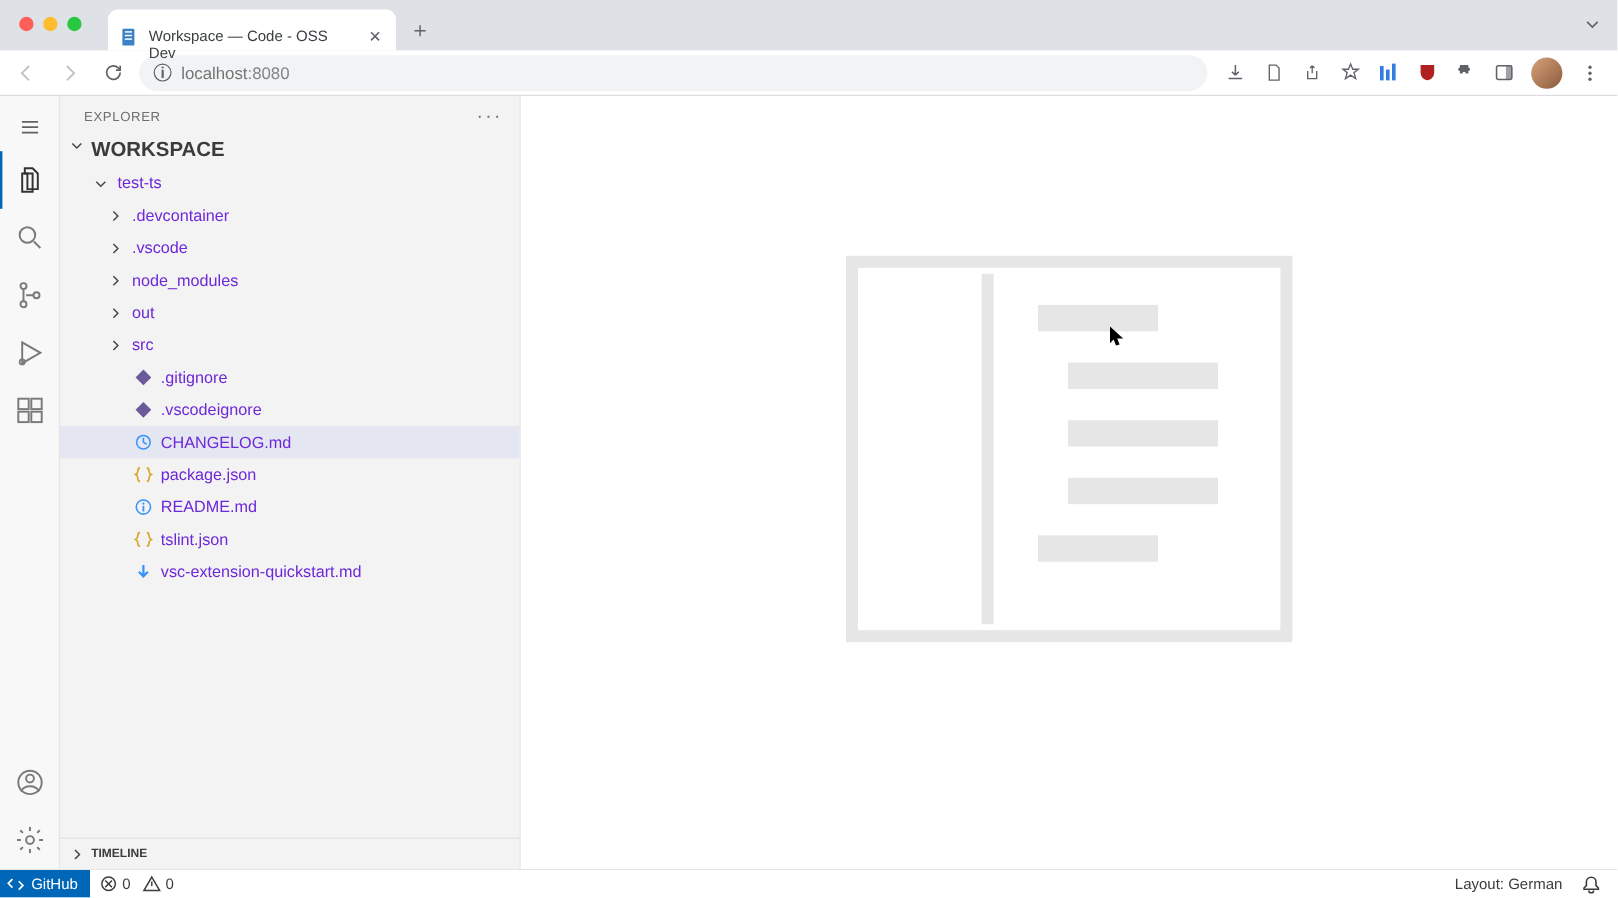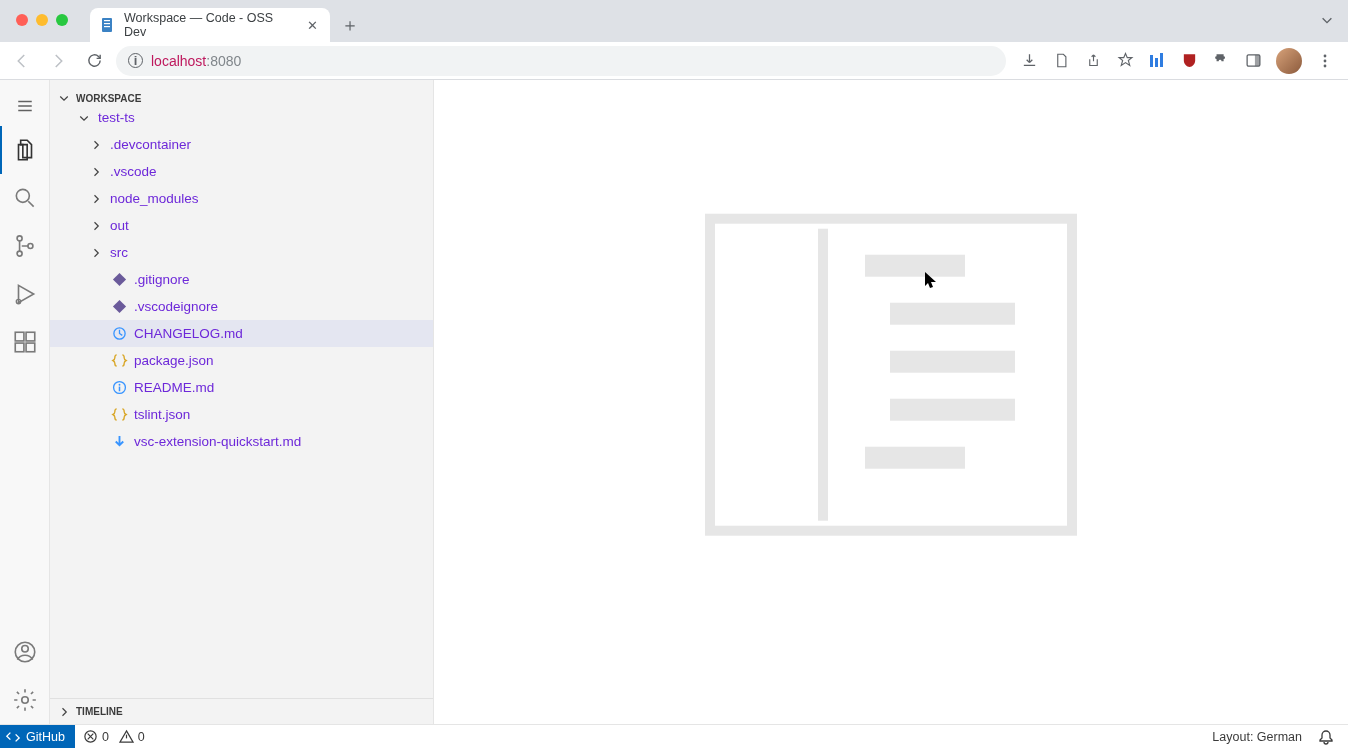--- a/index.html
+++ b/index.html
@@ -4,46 +4,46 @@
 <style>
   * { box-sizing: border-box; margin: 0; padding: 0; }
   html, body { width: 1348px; height: 748px; overflow: hidden; font-family: -apple-system, BlinkMacSystemFont, "Segoe UI", sans-serif; background:#fff;}
   
   .browser { display:flex; flex-direction:column; width:100%; height:100%; }
   .tab-strip { height:42px; background:#dee1e6; display:flex; align-items:flex-end; padding-left:12px; position:relative;}
   .traffic { position:absolute; left:16px; top:14px; display:flex; gap:8px;}
   .traffic span{ width:12px;height:12px;border-radius:50%; display:block;}
   .tl-red{background:#ff5f57;} .tl-yel{background:#febc2e;} .tl-grn{background:#28c840;}
   .tabs-area{ display:flex; align-items:flex-end; margin-left:78px;}
-  .tab { background:#fff; height:34px; border-radius:8px 8px 0 0; display:flex; align-items:center; padding:0 10px; gap:8px; font-size:12.5px; color:#3c4043; max-width:240px;}
+  .tab { background:#fff; height:34px; border-radius:8px 8px 0 0; display:flex; align-items:flex-start; padding:15px 10px; gap:8px; font-size:12.5px; color:#3c4043; max-width:240px;}
   .tab .favicon{width:16px;height:16px; display:flex;align-items:center;justify-content:center;}
   .tab .close-x{ color:#5f6368; font-size:13px; padding:0 2px;}
   .new-tab{ width:28px;height:28px; display:flex;align-items:center;justify-content:center; color:#5f6368; font-size:18px; margin-left:6px; margin-bottom:3px;}
   .tab-strip .chev-down{ position:absolute; right:14px; top:13px; color:#5f6368;}
   .addr-bar{ height:38px; background:#fff; border-bottom:1px solid #dadce0; display:flex; align-items:center; padding:0 8px; gap:8px;}
   .nav-btn{ width:28px;height:28px; display:flex;align-items:center;justify-content:center; color:#5f6368; border-radius:50%;}
   .nav-btn.disabled{ color:#bdc1c6;}
   .url-field{ flex:1; height:30px; background:#f1f3f4; border-radius:15px; display:flex; align-items:center; padding:0 12px; color:#202124; font-size:14px; gap:8px;}
   .url-field .info-ico{ color:#5f6368; font-size:13px; border:1px solid #5f6368; border-radius:50%; width:15px;height:15px; display:flex;align-items:center;justify-content:center; font-weight:bold;}
-  .url-host{ color:#be185d;} .url-port{ color:#80868b;}
+  .url-host{ color:#737373;} .url-port{ color:#80868b;}
   .ext-icons{ display:flex; align-items:center; gap:14px; padding:0 6px;}
   .ext-icons .ico{ width:18px;height:18px; display:flex;align-items:center;justify-content:center; color:#5f6368;}
   .avatar-img{ width:26px;height:26px;border-radius:50%; background:linear-gradient(135deg,#d7a27a,#8b5a3c);}
   
   .app{ flex:1; display:flex; min-height:0;}
   .activitybar{ width:50px; background:#f8f8f8; border-right:1px solid #e5e5e5; display:flex; flex-direction:column; align-items:center; padding-top:6px;}
   .activitybar .aitem{ width:50px;height:48px; display:flex;align-items:center;justify-content:center; color:#7a7a7a; position:relative;}
   .activitybar .aitem.active{ color:#333;}
   .activitybar .aitem.active::before{ content:""; position:absolute; left:0; top:0; bottom:0; width:2px; background:#0066b8;}
   .activitybar .spacer{ flex:1;}
   .menu-btn{ width:50px;height:40px;display:flex;align-items:center;justify-content:center;color:#7a7a7a;}
   .sidebar{ width:384px; background:#f3f3f3; display:flex; flex-direction:column; border-right:1px solid #e5e5e5;}
   .sb-title{ height:35px; display:flex; align-items:center; justify-content:space-between; padding:0 14px 0 20px; font-size:11px; letter-spacing:0.5px; color:#6f6f6f;}
   .sb-title .dots{ font-size:16px; color:#6f6f6f; letter-spacing:2px;}
-  .section-hdr{ height:24px; display:flex; align-items:flex-end; gap:4px; padding-left:6px; font-size:10px; font-weight:700; color:#3b3b3b;}
+  .section-hdr{ height:24px; display:flex; align-items:flex-start; gap:4px; padding-left:6px; font-size:17px; font-weight:700; color:#3b3b3b;}
   .twisty{ width:16px; display:inline-flex; justify-content:center; color:#424242;}
   .tree{ flex:1; overflow:auto; font-size:13.5px; color:#6d28d9;}
   .row{ height:27px; display:flex; align-items:center; gap:6px; padding-left:0; cursor:default;}
   .row.selected{ background:#e4e6f1;}
   .indent{ display:inline-block;}
   .chev{ width:16px; display:inline-flex; justify-content:center; color:#424242;}
   .ficon{ width:18px; display:inline-flex; justify-content:center; align-items:center;}
   .ficon svg{ display:block;}
   .label{ white-space:nowrap;}
   .section-bottom{ height:26px; border-top:1px solid #e0e0e0; display:flex;align-items:center; gap:4px; padding-left:6px; font-size:10px; font-weight:700; color:#3b3b3b;}
@@ -221,20 +221,24 @@
       </div>
       <div class="aitem">
         <svg width="26" height="26" viewBox="0 0 24 24">
             <circle cx="12" cy="12" r="3" fill="none" stroke="currentColor" stroke-width="1.5"></circle>
             <path d="M12 2v3M12 19v3M2 12h3M19 12h3M4.5 4.5l2 2M17.5 17.5l2 2M19.5 4.5l-2 2M6.5 17.5l-2 2" stroke="currentColor" stroke-width="1.5"></path>
           </svg>
       </div>
     </div>
 
     <div class="sidebar">
+      <div class="sb-title">
+        <span>EXPLORER</span>
+        <span class="dots">···</span>
+      </div>
       <div class="section-hdr">
         <span class="twisty">
           <svg width="12" height="12" viewBox="0 0 16 16">
               <path d="M3 6l5 5 5-5" fill="none" stroke="#424242" stroke-width="1.6"></path>
             </svg>
         </span>
         <span>WORKSPACE</span>
       </div>
 
       <div class="tree" id="tree">

